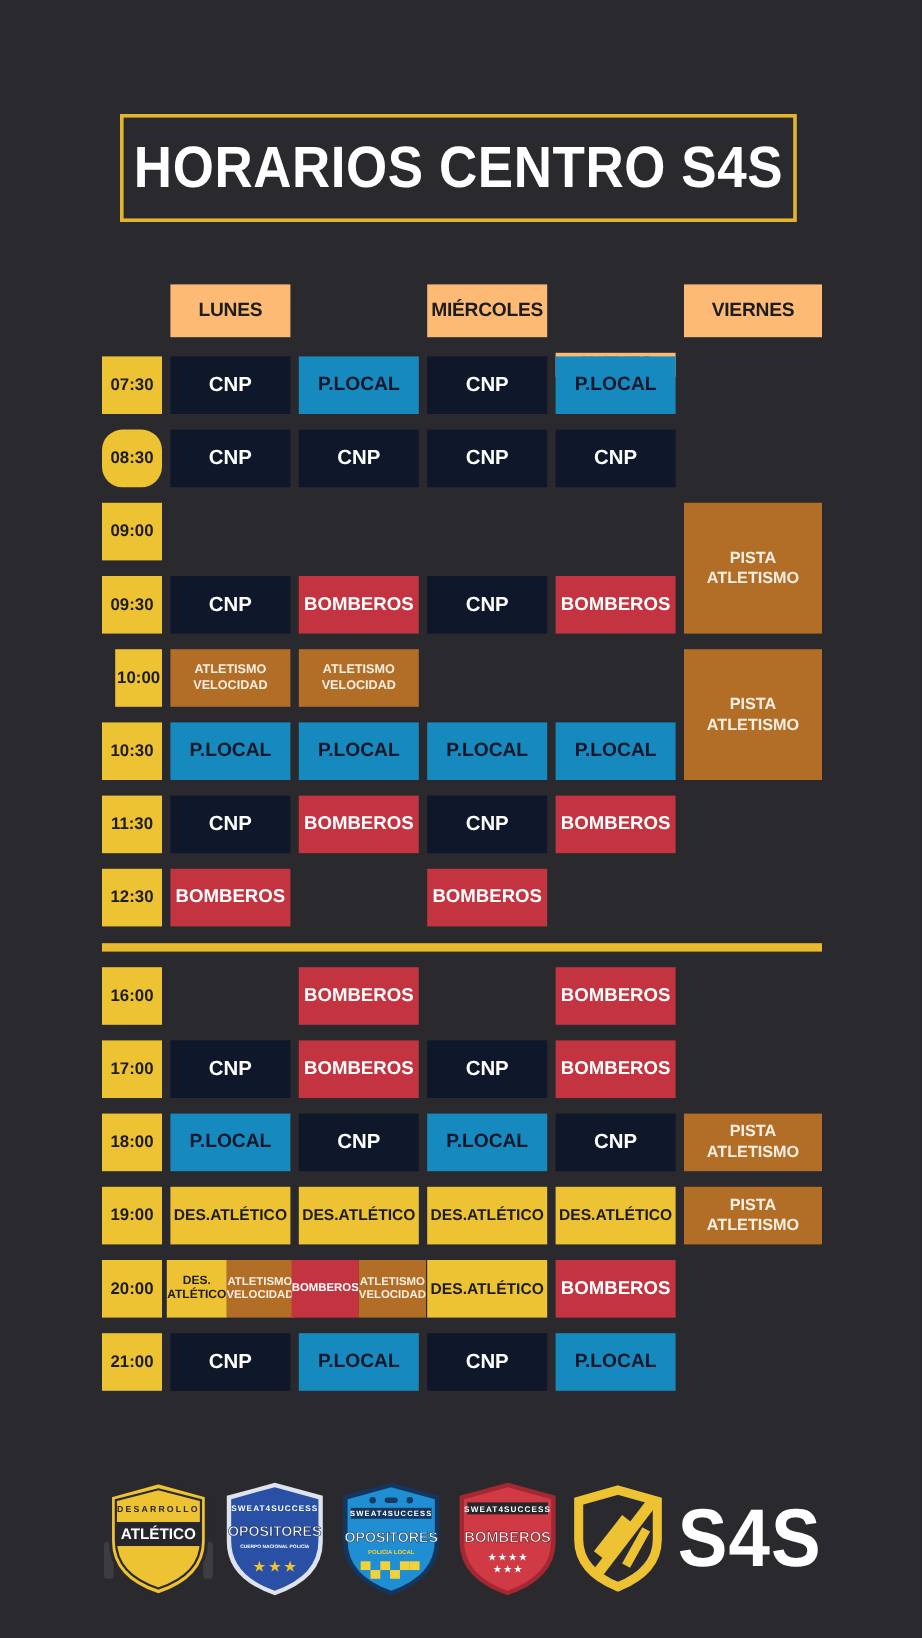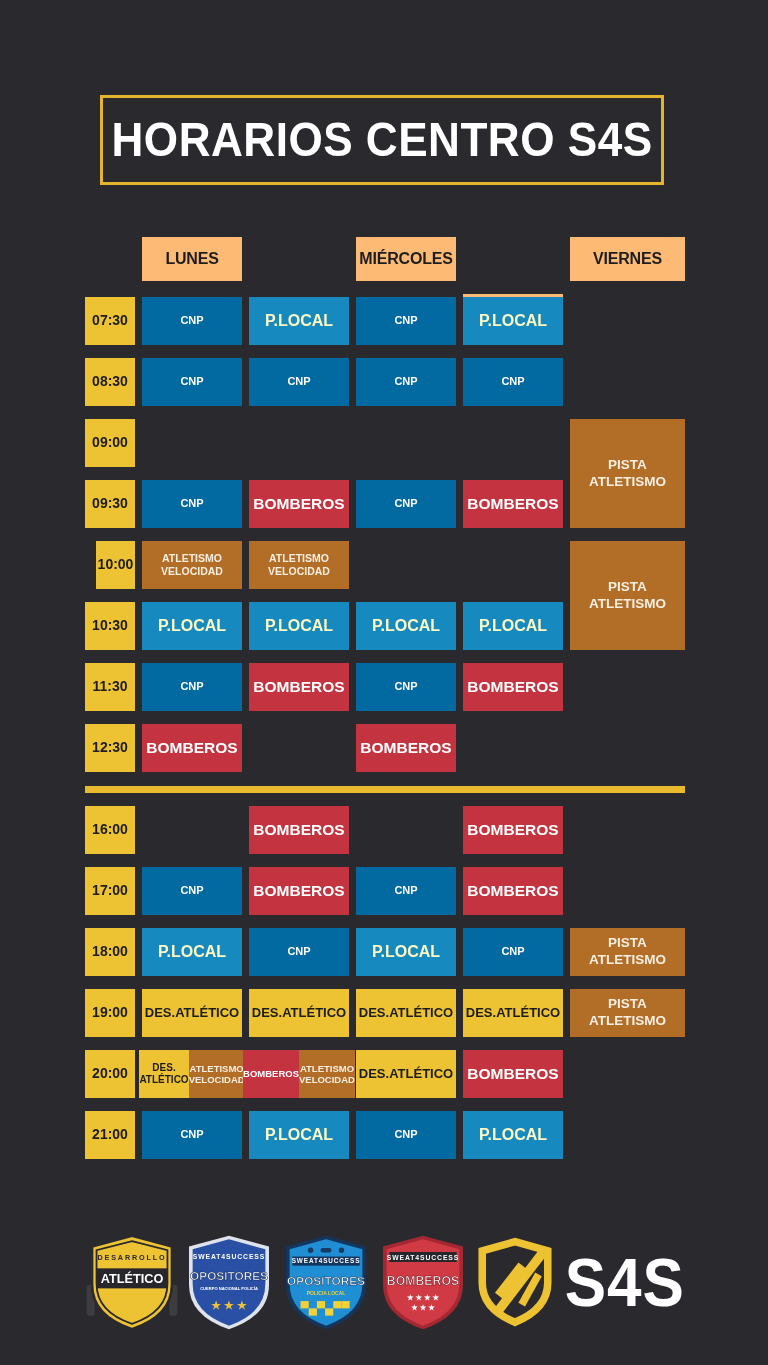--- a/index.html
+++ b/index.html
@@ -29,22 +29,22 @@
   #grid-morning{top:297px;grid-template-rows:repeat(8,48px);}
   #grid-afternoon{top:806px;grid-template-rows:repeat(6,48px);}
   .divider{position:absolute;left:85px;top:786px;width:600px;height:7px;background:#e9ba2e;}
 
   .dayhdr,.time,.cell{
     display:flex;flex-direction:column;align-items:center;justify-content:center;
     font-weight:bold;text-align:center;box-sizing:border-box;line-height:1.25;
   }
   .dayhdr{background:#fdba74;color:#1d1d1f;font-size:16px;letter-spacing:-.2px;}
   .time{background:#edc233;color:#1d1d1f;font-size:14px;}
-  .t-cnp{background:#0369a1;color:#fff;font-size:11px;}
-  .t-plocal{background:#168abf;color:#fef9c3;font-size:16px;}
+  .t-cnp{background:#0f172a;color:#fff;font-size:17px;}
+  .t-plocal{background:#168abf;color:#0f172a;font-size:16px;}
   .t-bomberos{background:#c43440;color:#fff;font-size:15.5px;}
   .t-des{background:#edc233;color:#1d1d1f;font-size:13px;}
   .t-pista{background:#b26d26;color:#f8efe2;font-size:13.5px;}
   .t-veloc{background:#b26d26;color:#f8efe2;font-size:10.5px;line-height:1.2;}
   .cell.split{flex-direction:row;align-items:stretch;padding:0;}
   .half{flex:1;display:flex;flex-direction:column;align-items:center;justify-content:center;line-height:1.2;}
   .half.t-des{font-size:10px;}
   .half.t-bomberos{font-size:9.5px;}
   .half.t-veloc{font-size:9.5px;}
   
@@ -78,21 +78,21 @@
     </div>
     <div class="cell t-plocal" style="grid-area: 1 / 3;">
       <span>P.LOCAL</span>
     </div>
     <div class="cell t-cnp" style="grid-area: 1 / 4;">
       <span>CNP</span>
     </div>
     <div class="cell t-plocal" style="grid-area: 1 / 5;">
       <span>P.LOCAL</span>
     </div>
-    <div class="time" style="grid-area: 2 / 1;">08:30</div>
+    <div class="time" style="grid-area: 2 / 1; border-radius: 17px;">08:30</div>
     <div class="cell t-cnp" style="grid-area: 2 / 2;">
       <span>CNP</span>
     </div>
     <div class="cell t-cnp" style="grid-area: 2 / 3;">
       <span>CNP</span>
     </div>
     <div class="cell t-cnp" style="grid-area: 2 / 4;">
       <span>CNP</span>
     </div>
     <div class="cell t-cnp" style="grid-area: 2 / 5;">

